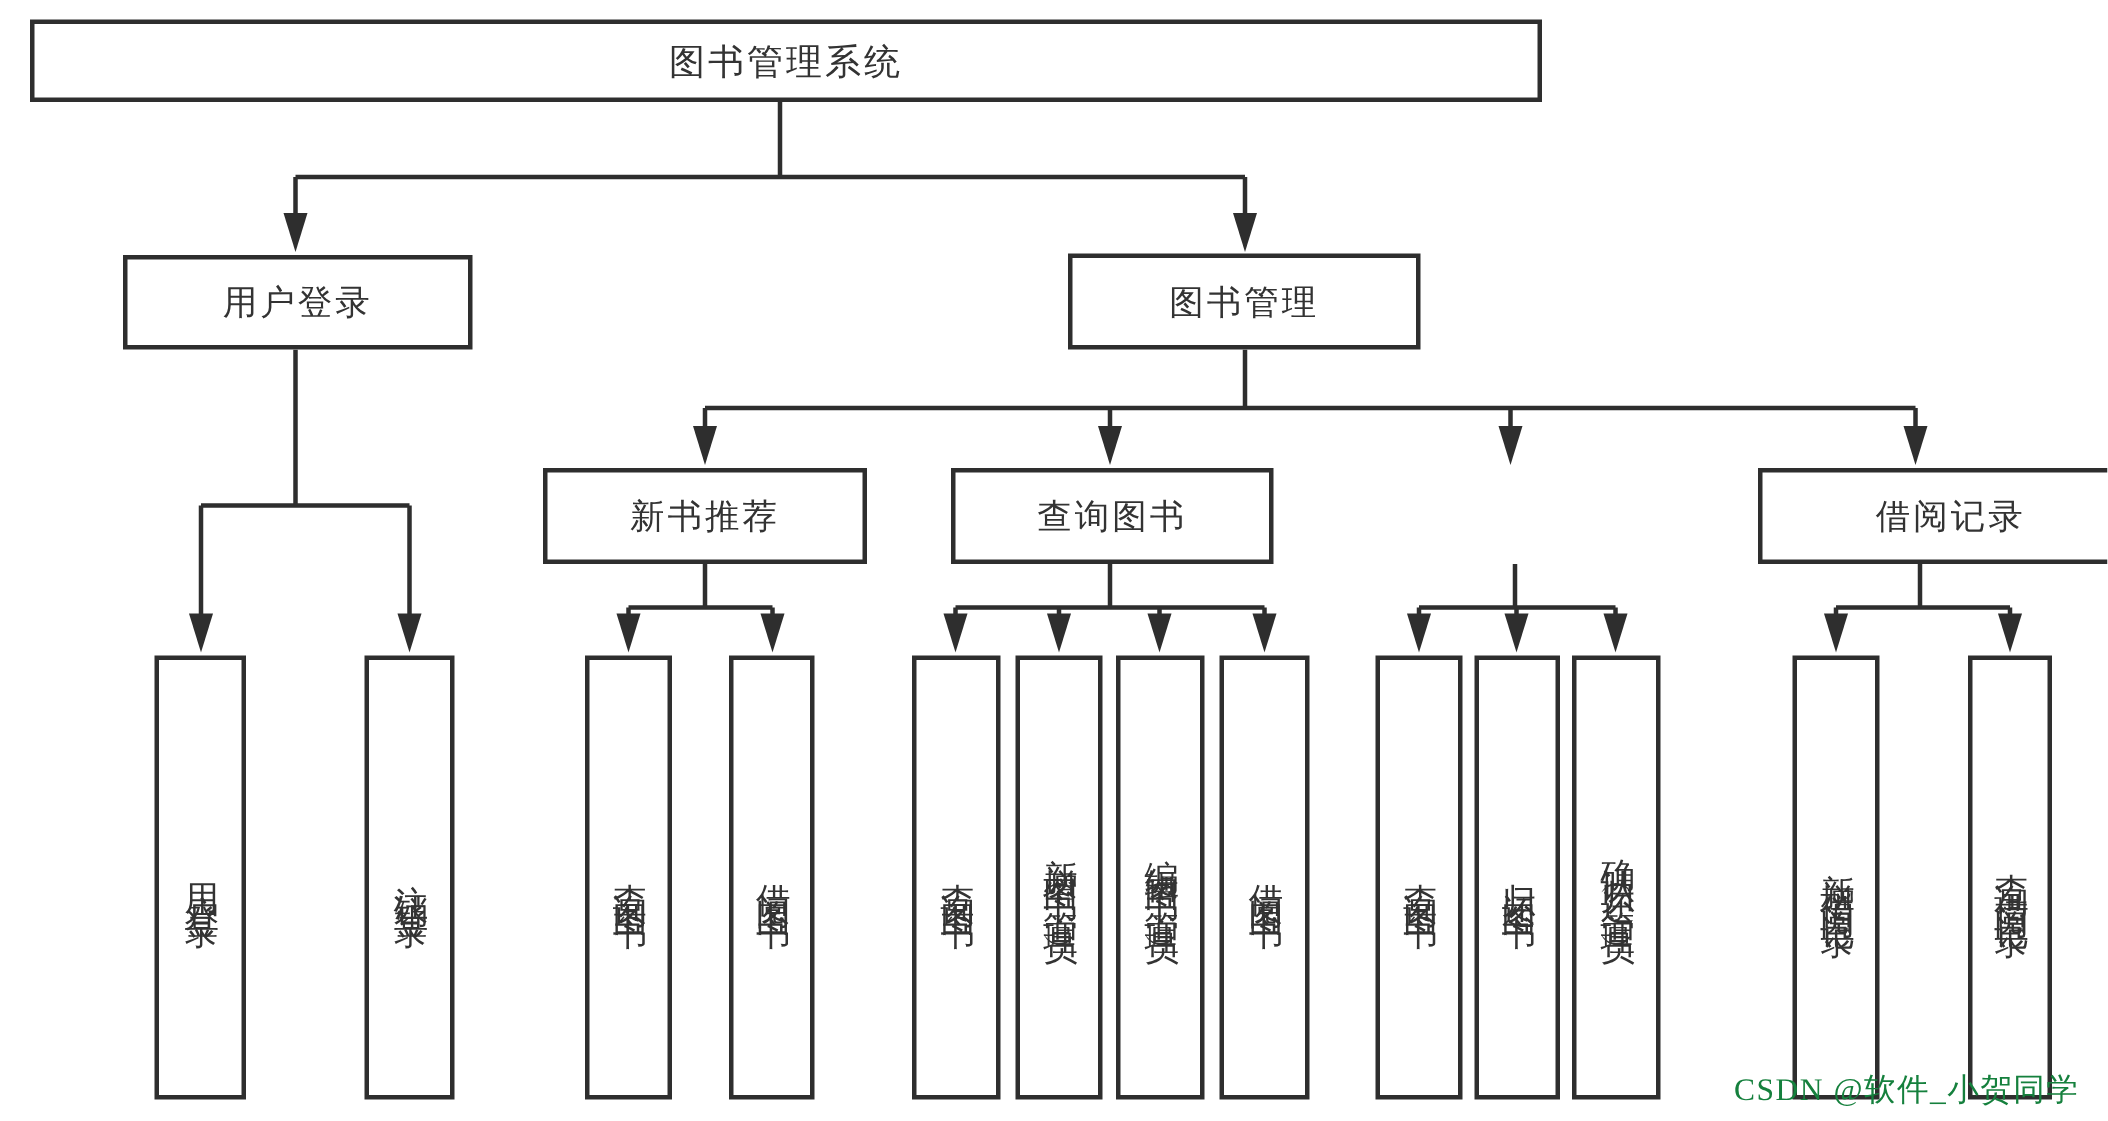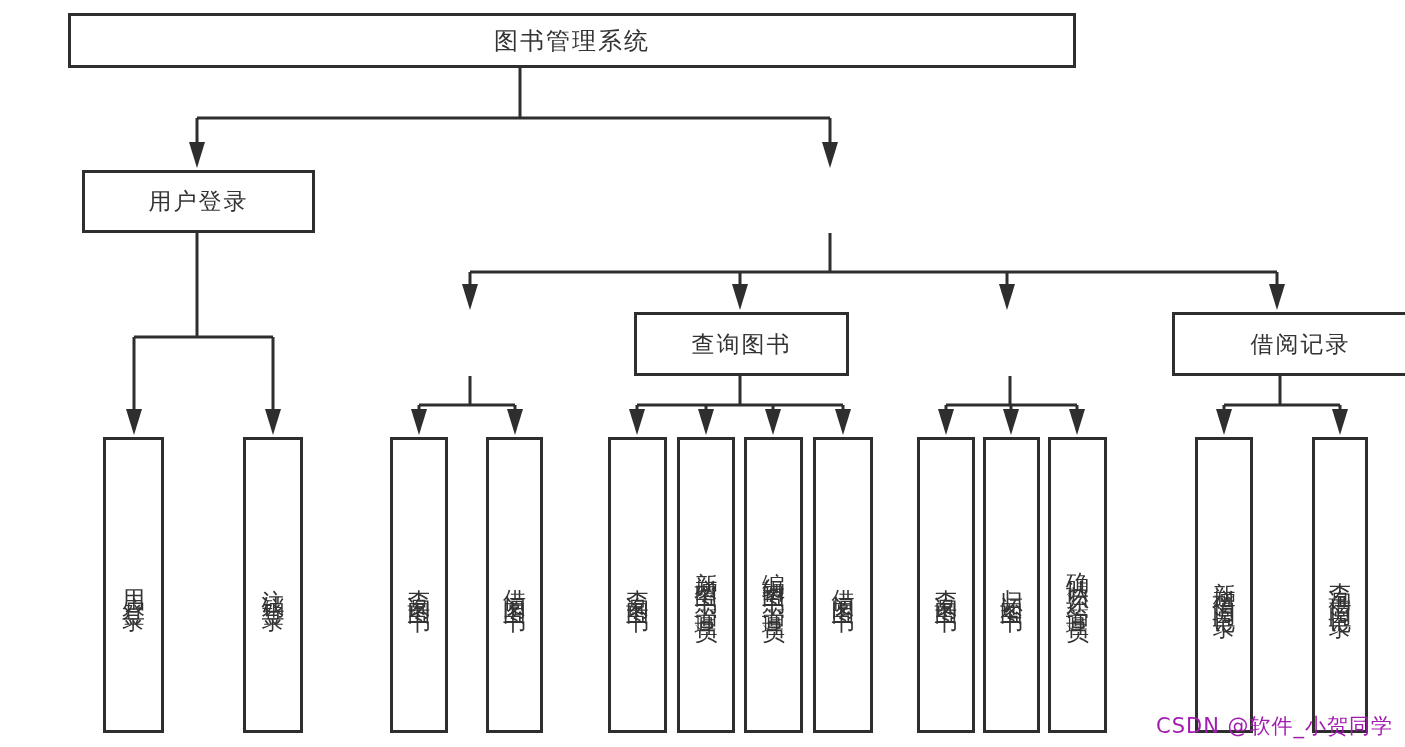--- a/index.html
+++ b/index.html
@@ -16,21 +16,21 @@
   .node.root{font-size:24px;}
   .vnode{
     position:absolute;box-sizing:border-box;border:3px solid #2e2e2e;background:#ffffff;
     top:437px;height:296px;display:flex;align-items:center;justify-content:center;
   }
   .vtext{
     writing-mode:vertical-rl;text-orientation:mixed;
     font-size:23px;line-height:1;letter-spacing:7px;color:#333333;white-space:nowrap;
   }
   
-  #n-root{left:20px;top:13px;width:1008px;height:55px;margin-left:48px;}
+  #n-root{left:20px;top:13px;width:1008px;height:55px;}
   #n-userlogin{left:82px;top:170px;width:233px;height:63px;}
   #n-bookmgmt{left:712px;top:169px;width:235px;height:64px;}
   #n-newrec{left:362px;top:312px;width:216px;height:64px;}
   #n-borrow{left:634px;top:312px;width:215px;height:64px;}
   #n-current{left:902px;top:312px;width:215px;height:64px;}
   #n-records{left:1172px;top:312px;width:257px;height:64px;text-align:right;}
   
   #l-a1{left:103px;width:61px;}
   #l-a2{left:243px;width:60px;}
   #l-b1{left:390px;width:58px;}
@@ -39,21 +39,21 @@
   #l-c2{left:677px;width:58px;}
   #l-c3{left:744px;width:59px;}
   #l-c4{left:813px;width:60px;}
   #l-d1{left:917px;width:58px;}
   #l-d2{left:983px;width:57px;}
   #l-d3{left:1048px;width:59px;}
   #l-e1{left:1195px;width:58px;}
   #l-e2{left:1312px;width:56px;}
   .watermark{
     position:absolute;left:1156px;top:712px;z-index:5;
-    font-size:21px;letter-spacing:1px;color:#a21caf;white-space:nowrap;
+    font-size:21px;letter-spacing:1px;color:#15803d;white-space:nowrap;font-family:Liberation Serif, serif;
   }
 </style>
 </head>
 <body>
 
 <div id="canvas">
 
   <svg id="connectors" viewBox="0 0 1405 747" xmlns="http://www.w3.org/2000/svg" aria-hidden="true">
     <path d="M520 68 V118 M197 118 H830 M197 118 V146 M830 118 V146
              M197 233 V337 M134 337 H273 M134 337 V415 M273 337 V415
@@ -85,21 +85,27 @@
     </g>
   </svg>
 
   <div id="n-root" class="node root">
     <span>图书管理系统</span>
   </div>
 
   <div id="n-userlogin" class="node">
     <span>用户登录</span>
   </div>
+  <div id="n-bookmgmt" class="node">
+    <span>图书管理</span>
+  </div>
 
+  <div id="n-newrec" class="node">
+    <span>新书推荐</span>
+  </div>
   <div id="n-borrow" class="node">
     <span>查询图书</span>
   </div>
   <div id="n-records" class="node">
     <span>借阅记录</span>
   </div>
 
   <div id="l-a1" class="vnode">
     <span class="vtext">用户登录</span>
   </div>

